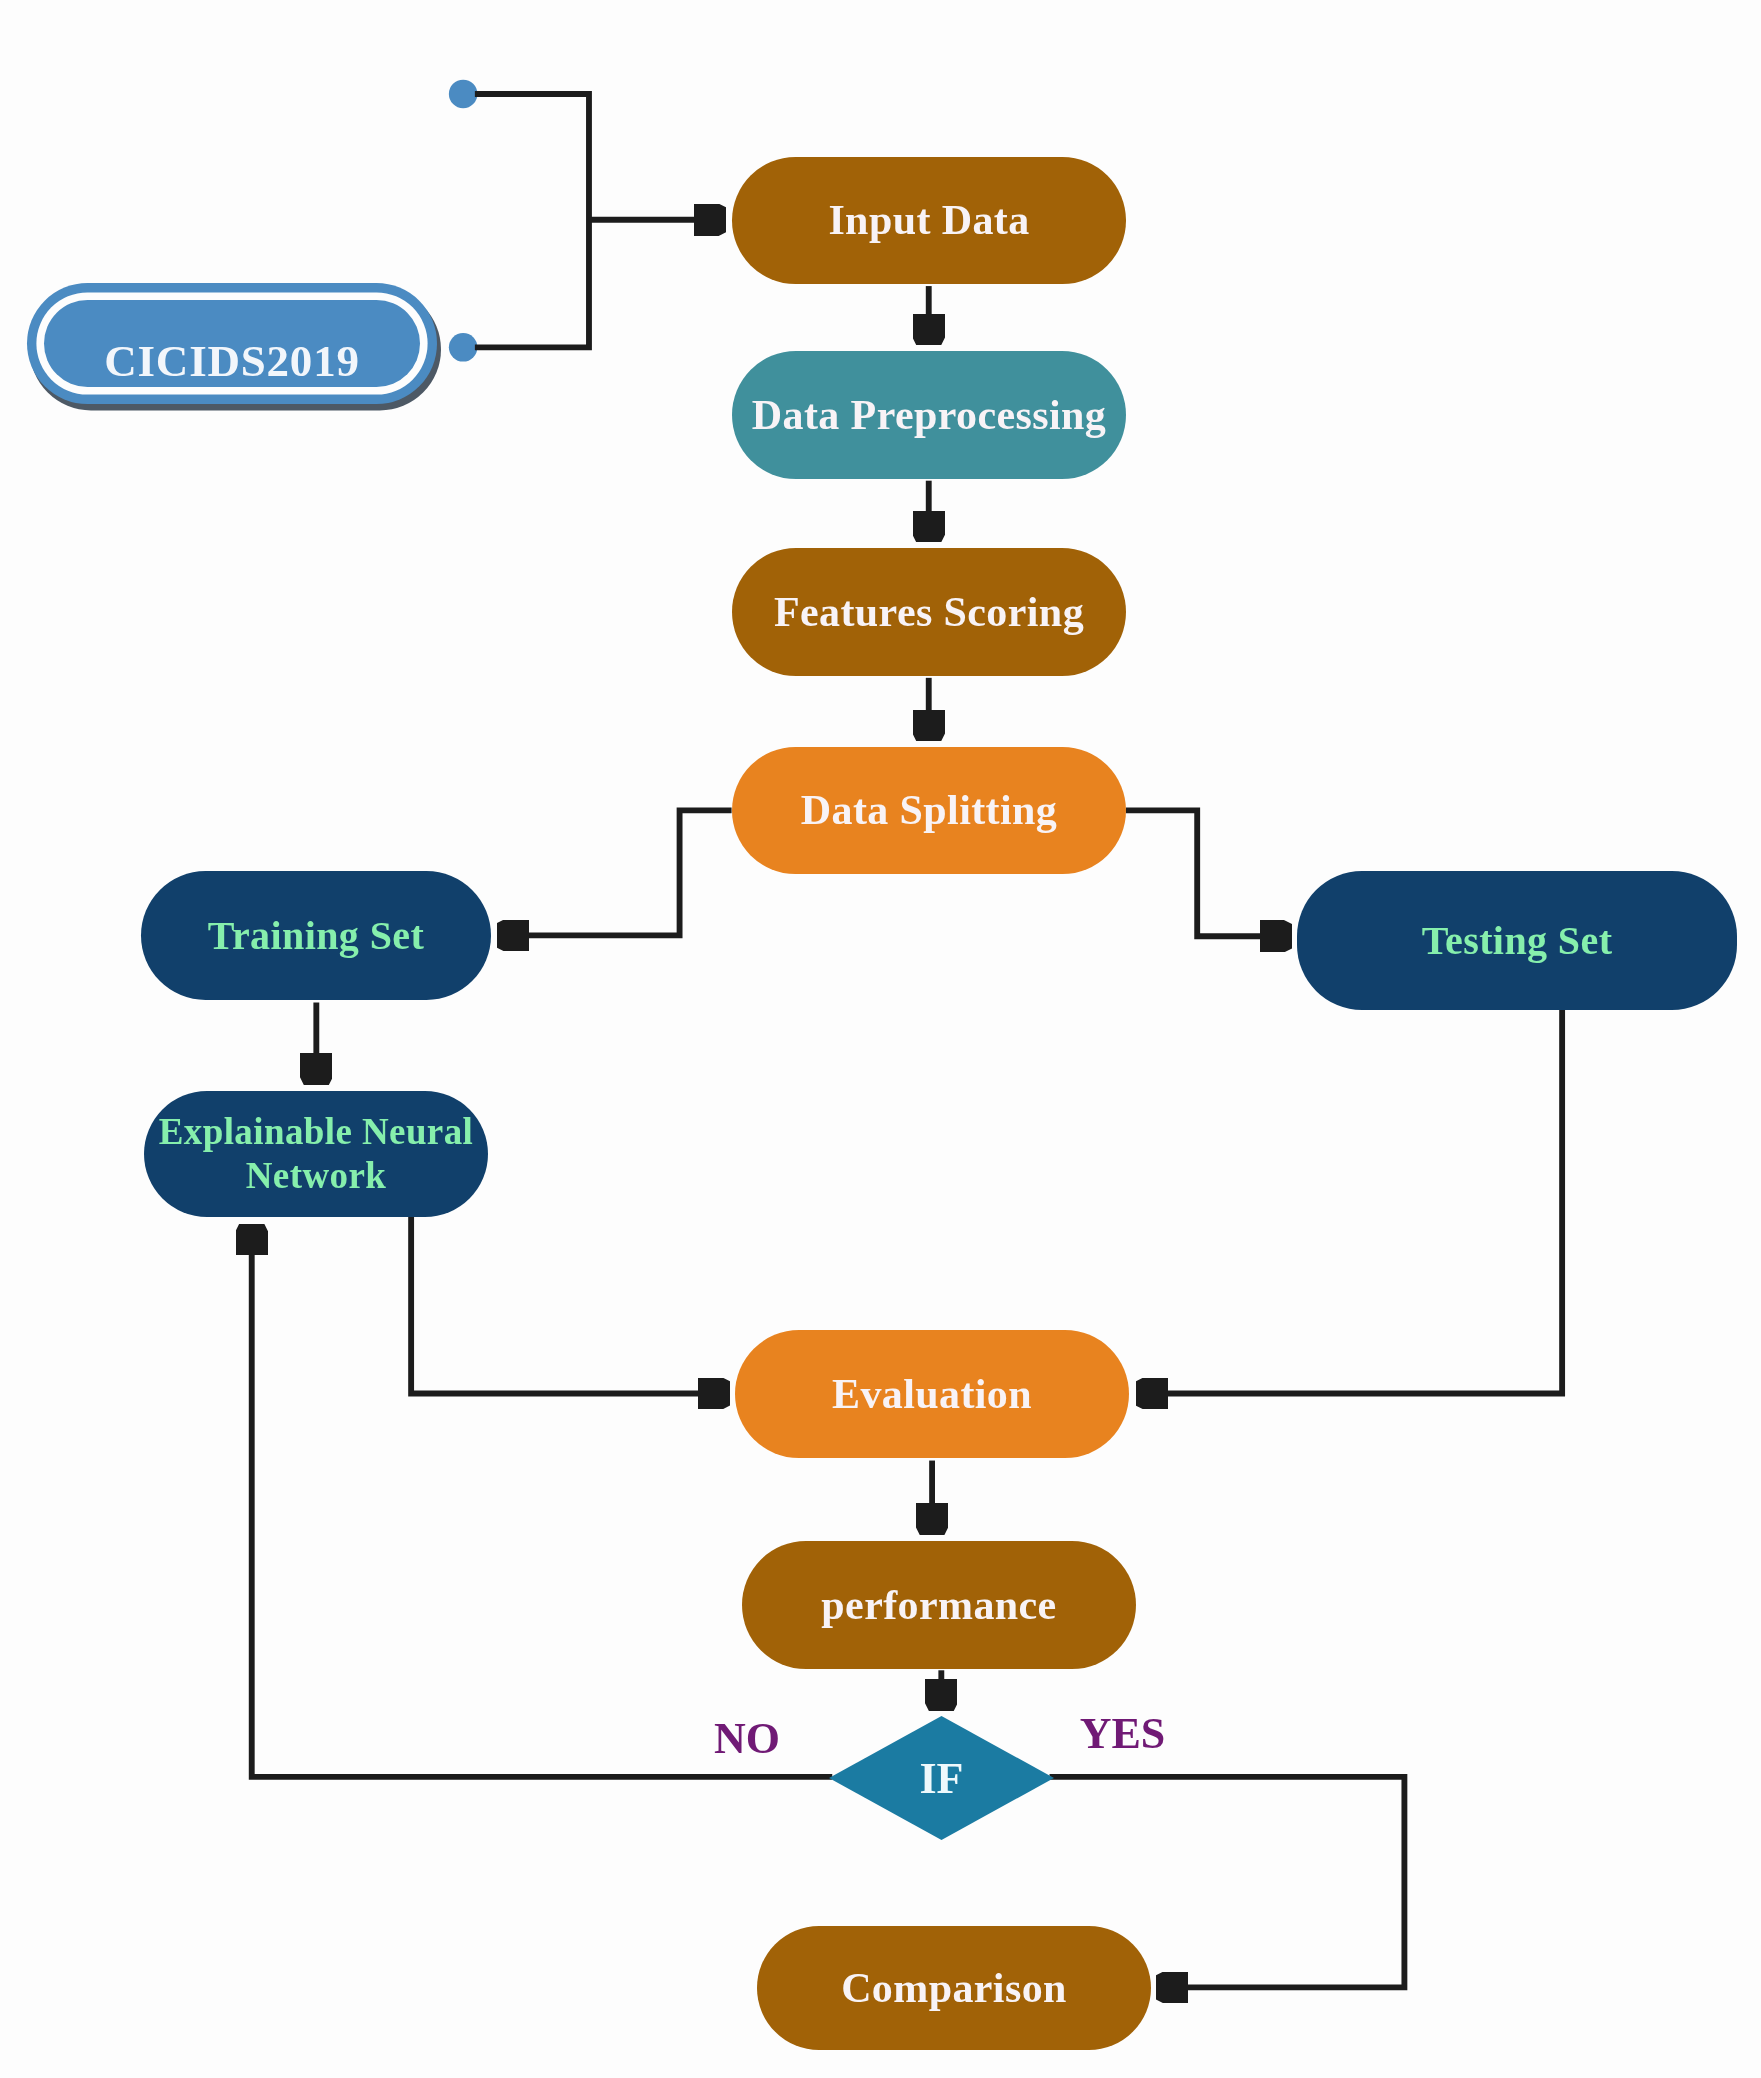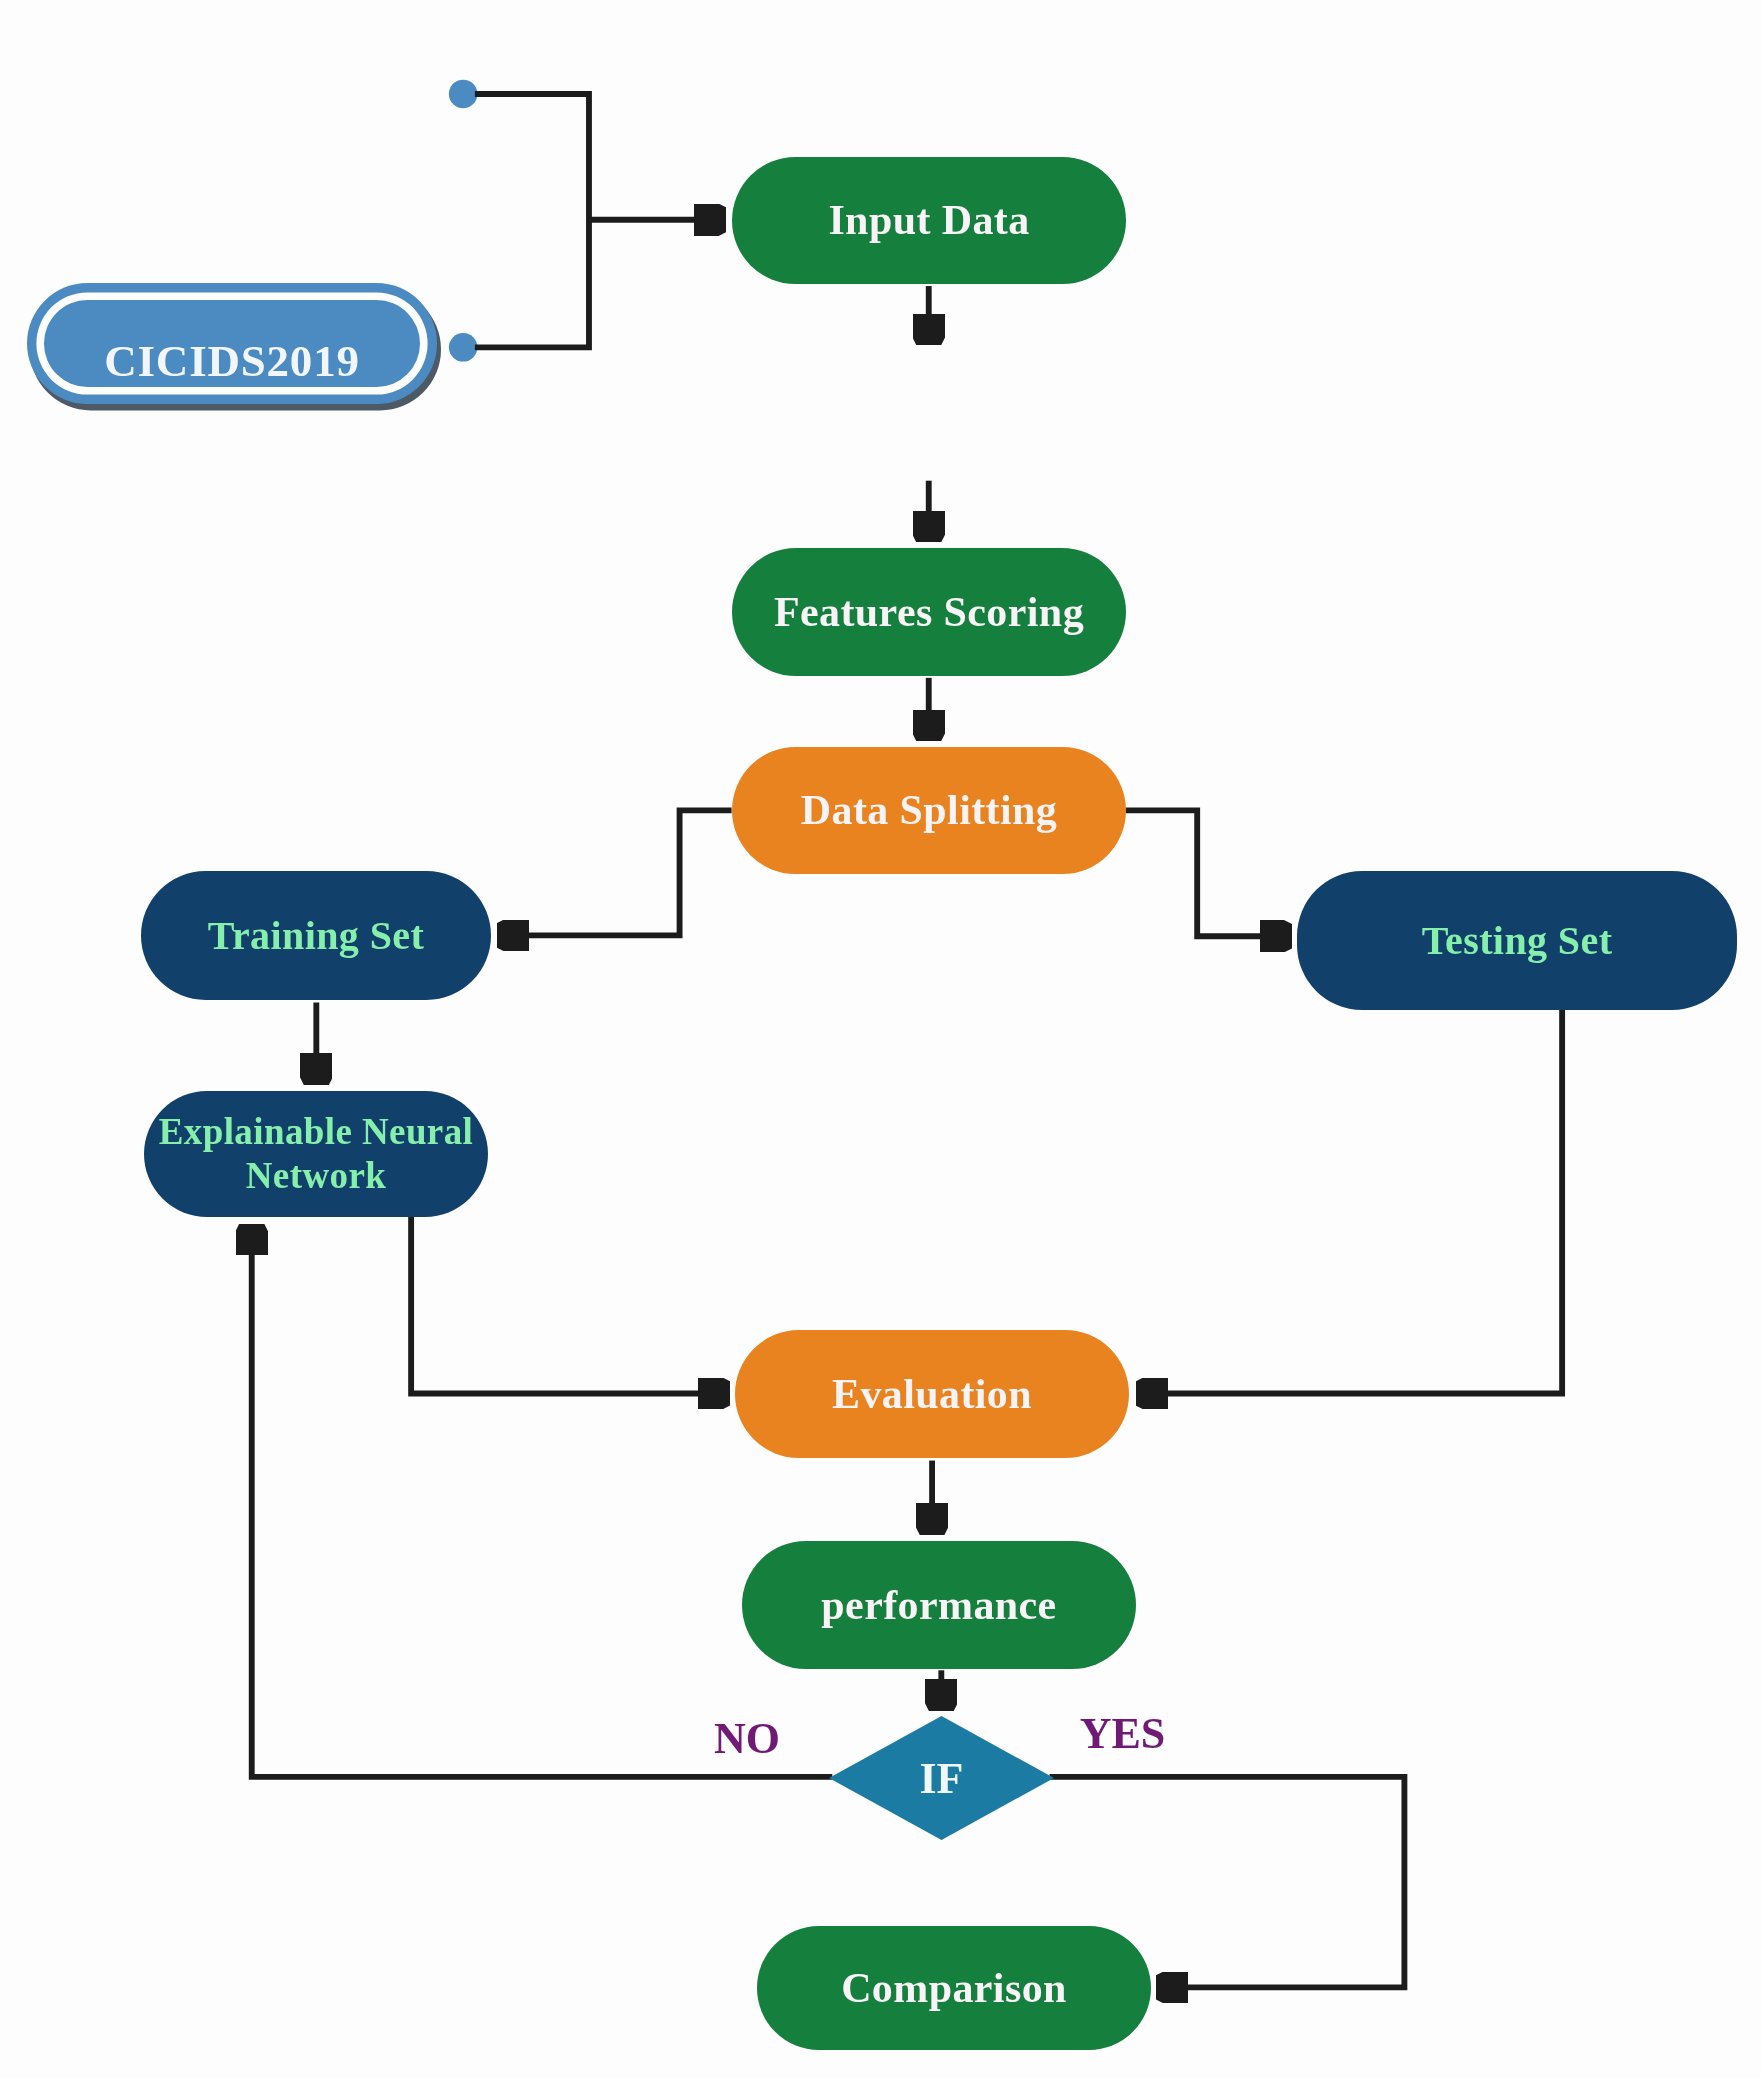--- a/index.html
+++ b/index.html
@@ -19,21 +19,21 @@
     align-items:center;
     justify-content:center;
     text-align:center;
     border-radius:65px;
     color:#f8f3f6;
     font-weight:700;
     font-size:42px;
     line-height:1.2;
     letter-spacing:0.4px;
   }
-  .plum{background:#15803d;}
+  .plum{background:#a16207;}
   .teal{background:#40909c;}
   .orange{background:#e8831f;}
   .navy{background:#11406b;font-size:40px;color:#86efac;}
   .navy.small{font-size:37px;}
   .ds-pill{
     position:absolute;
     width:376px;height:87px;
     background:#4b8bc2;
     border-radius:50px;
     box-shadow:0 0 0 7.6px #fdfdfd, 0 0 0 17px #4b8bc2, 3.4px 5.9px 0 17.6px #4d5965;
@@ -87,20 +87,23 @@
     <path d="M1251 2118 H1674 V2369 H1386" marker-end="url(#ah)"></path>
   </svg>
 
   <div class="ds-pill" style="left:44px;top:300px;align-items:flex-end;">
     <span class="node-label">CICIDS2019</span>
   </div>
 
   <div class="node plum" style="left:732px;top:157px;width:394px;height:127px;">
     <span class="node-label">Input Data</span>
   </div>
+  <div class="node teal" style="left:732px;top:351px;width:394px;height:128px;">
+    <span class="node-label">Data Preprocessing</span>
+  </div>
   <div class="node orange" style="left:732px;top:747px;width:394px;height:127px;">
     <span class="node-label">Data Splitting</span>
   </div>
   <div class="node plum" style="left:732px;top:548px;width:394px;height:128px;">
     <span class="node-label">Features Scoring</span>
   </div>
 
   <div class="node navy" style="left:141px;top:871px;width:350px;height:129px;">
     <span class="node-label">Training Set</span>
   </div>

